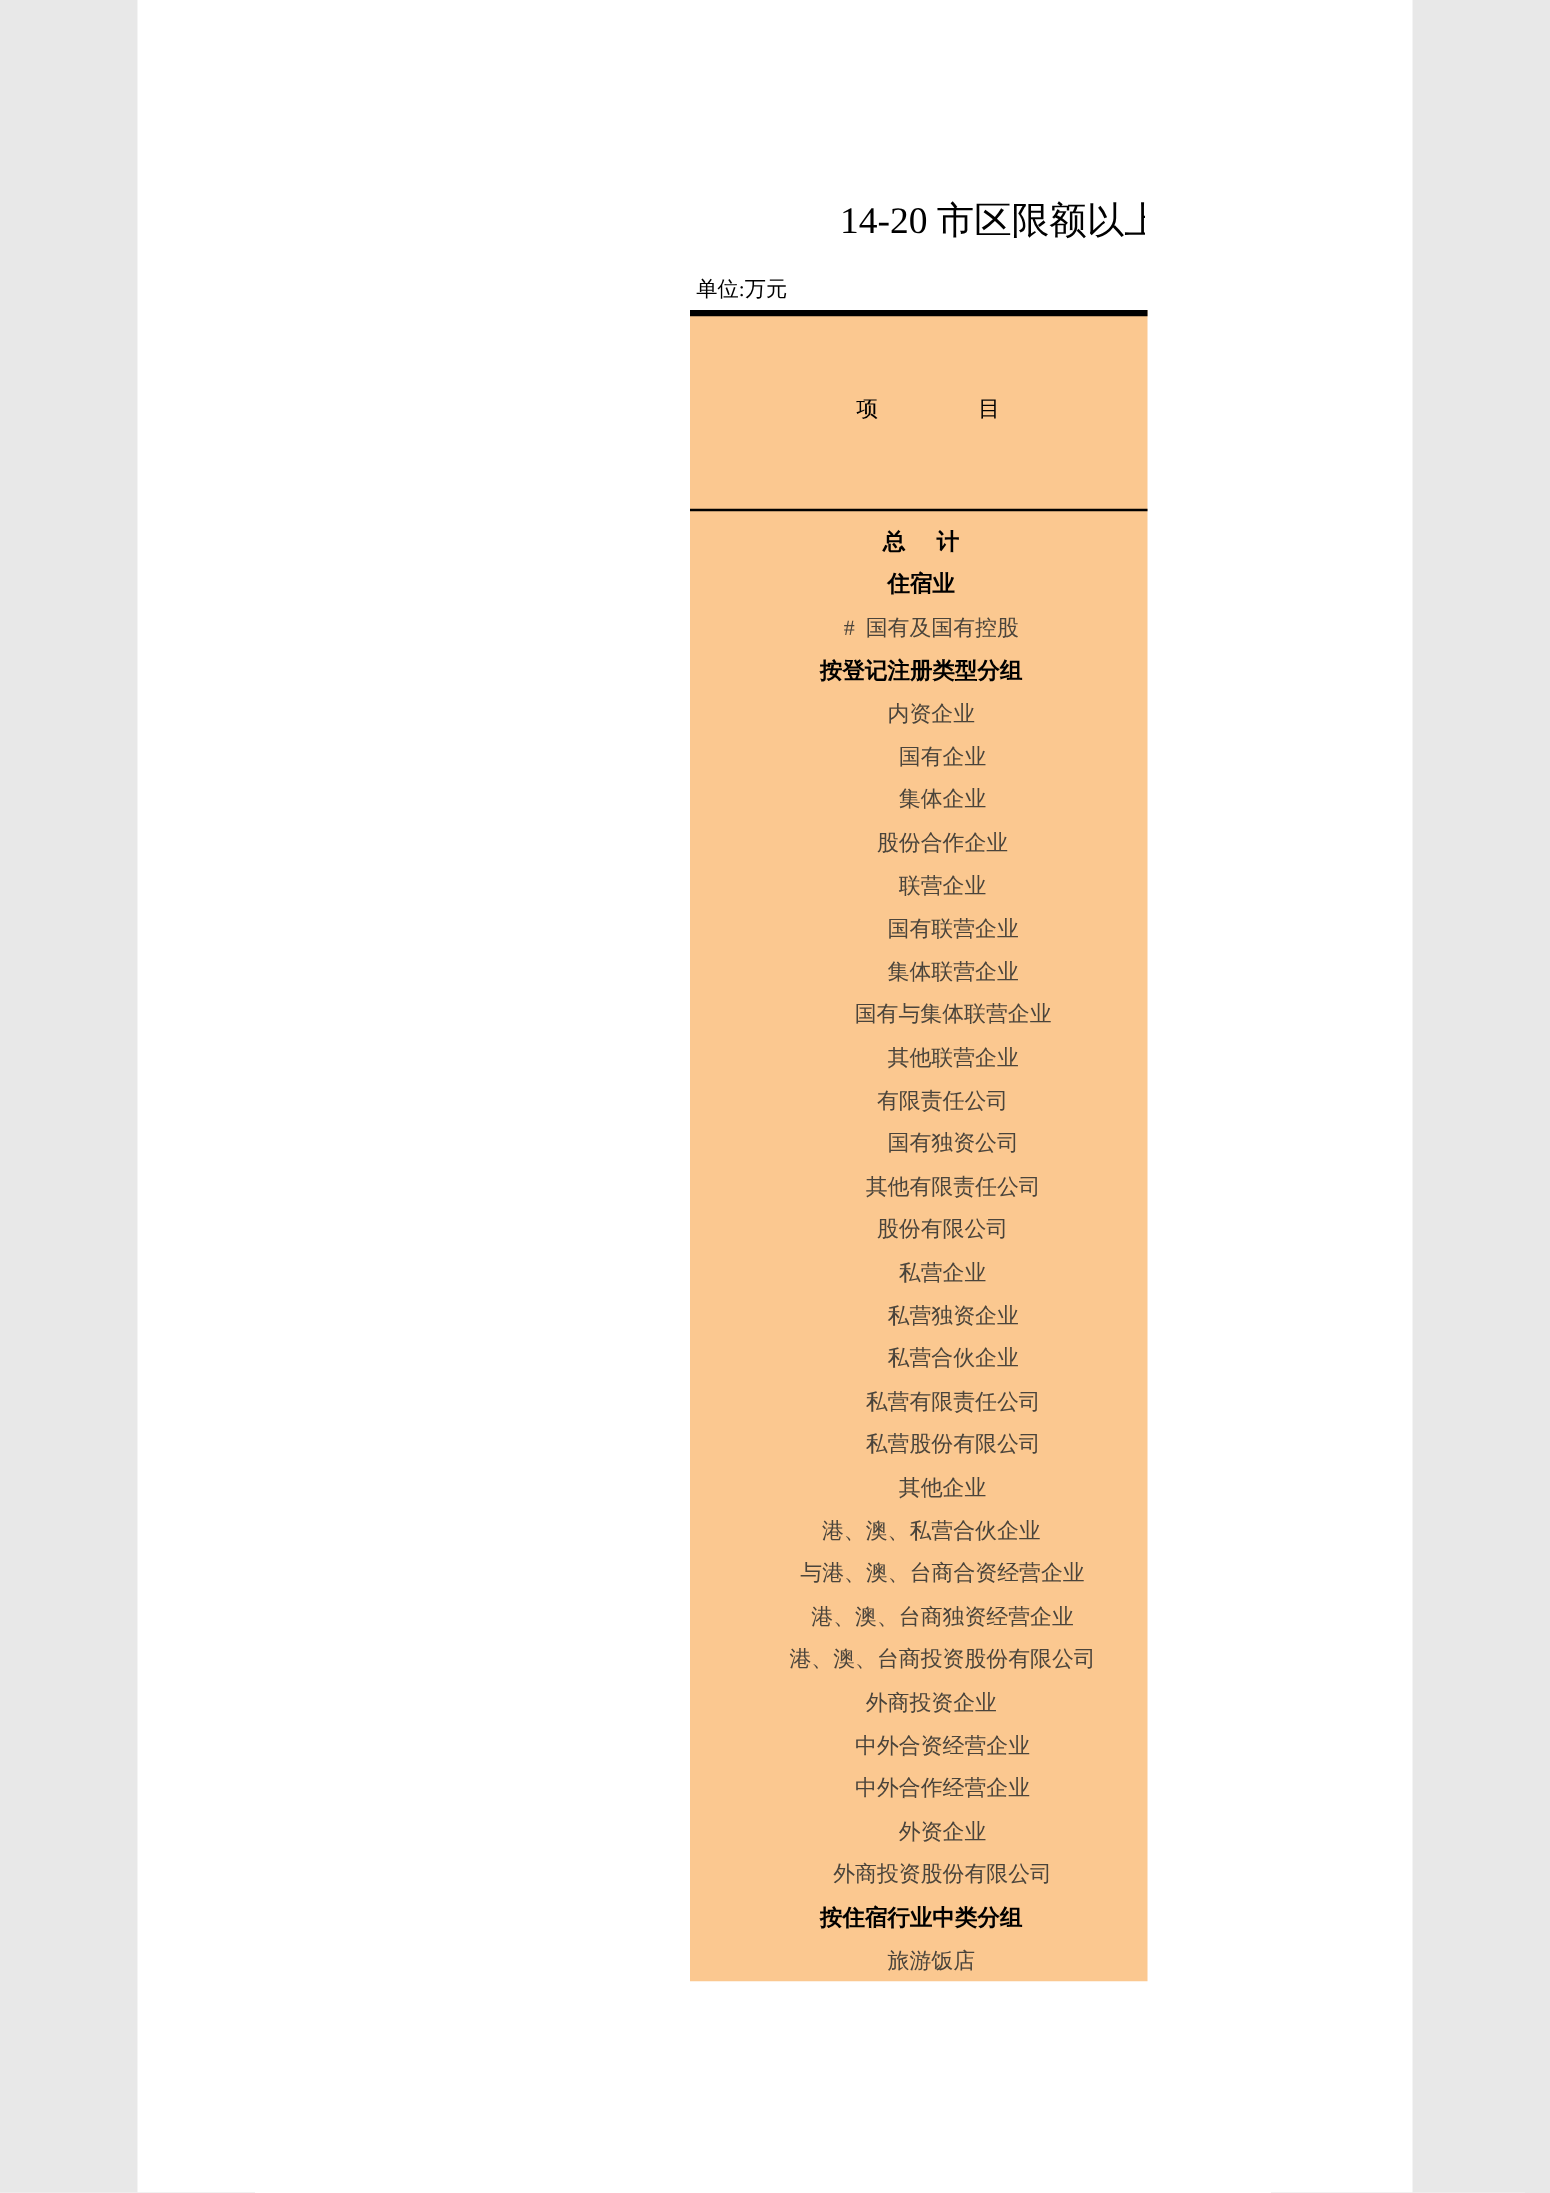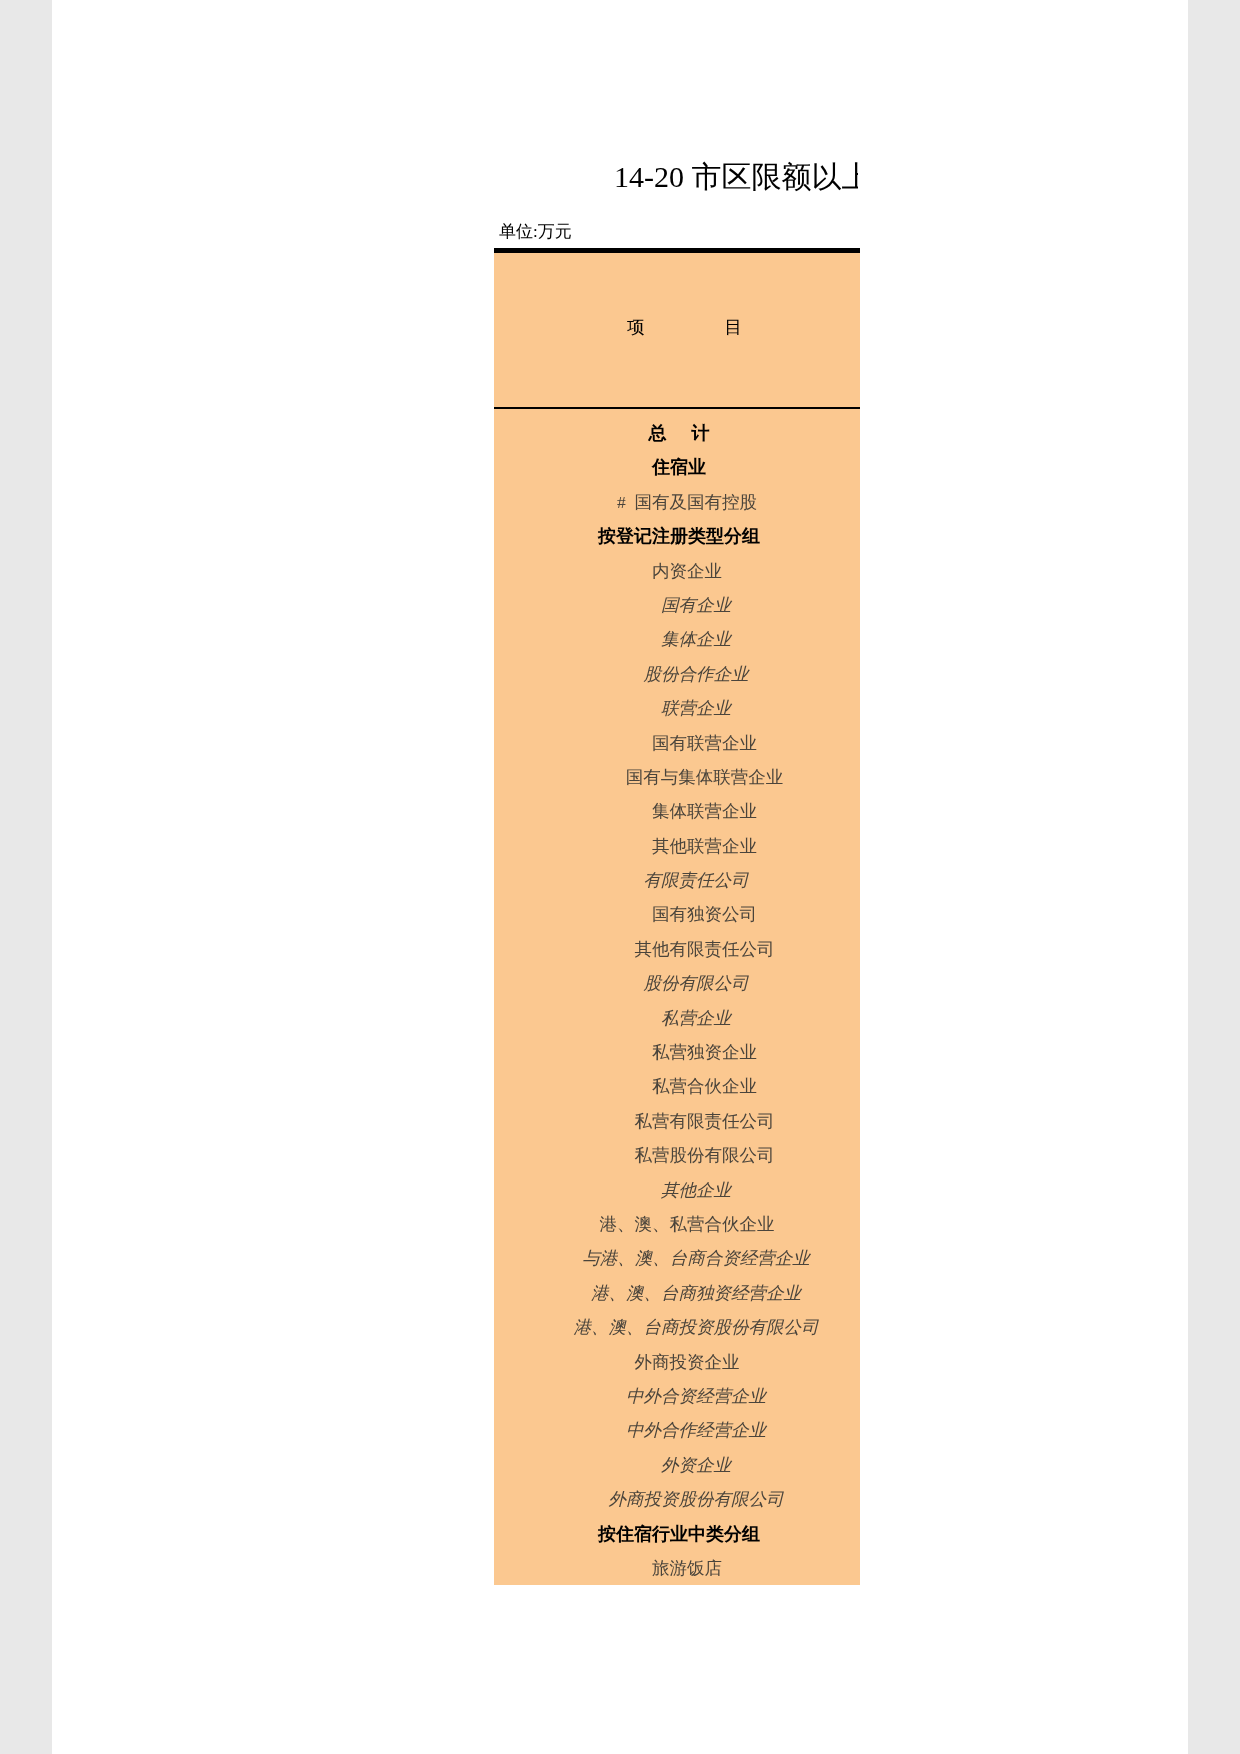--- a/index.html
+++ b/index.html
@@ -1,17 +1,17 @@
 <!DOCTYPE html>
 <html style="--table-bg: #FBC890; --table-border: #000000;"><head>
 <meta charset="utf-8">
 <style>
   html,body { margin:0; padding:0; background:#e8e8e8; }
   .page {
-    position:relative; width:1136px; height:1754px;
+    position:relative; width:1020px; height:1754px;
     background:#ffffff; margin:0 auto; overflow:hidden;
     font-family:"Liberation Serif", serif;
   }
 
   
   .title-clip {
     position:absolute; left:562px; top:155px; width:244px; height:44px;
     overflow:hidden; white-space:nowrap;
   }
   .title {
@@ -51,21 +51,21 @@
     font-size:17.5px; color:#4a443b;
     white-space:pre; overflow:hidden;
     font-family:"Liberation Serif", serif;
   }
   .row.bold {
     font-weight:700; color:#000; font-size:18px;
     font-family:"Liberation Sans", sans-serif;
   }
   .level-0 { padding-left:4px; }
   .level-1 { padding-left:20px; }
-  .level-2 { padding-left:38px;font-style:italic; }
+  .level-2 { padding-left:38px; }
   .level-3 { padding-left:55px; }
 </style>
 </head>
 <body>
 
 <div class="page">
 
   <div class="title-clip">
     <span class="title">14-20 市区限额以上</span>
   </div>
@@ -80,22 +80,22 @@
         <div class="row level-0 bold">总     计</div>
         <div class="row level-0 bold">住宿业</div>
         <div class="row level-1">#  国有及国有控股</div>
         <div class="row level-0 bold">按登记注册类型分组</div>
         <div class="row level-1">内资企业</div>
         <div class="row level-2">国有企业</div>
         <div class="row level-2">集体企业</div>
         <div class="row level-2">股份合作企业</div>
         <div class="row level-2">联营企业</div>
         <div class="row level-3">国有联营企业</div>
+        <div class="row level-3">集体联营企业</div>
         <div class="row level-3">国有与集体联营企业</div>
-        <div class="row level-3">集体联营企业</div>
         <div class="row level-3">其他联营企业</div>
         <div class="row level-2">有限责任公司</div>
         <div class="row level-3">国有独资公司</div>
         <div class="row level-3">其他有限责任公司</div>
         <div class="row level-2">股份有限公司</div>
         <div class="row level-2">私营企业</div>
         <div class="row level-3">私营独资企业</div>
         <div class="row level-3">私营合伙企业</div>
         <div class="row level-3">私营有限责任公司</div>
         <div class="row level-3">私营股份有限公司</div>

